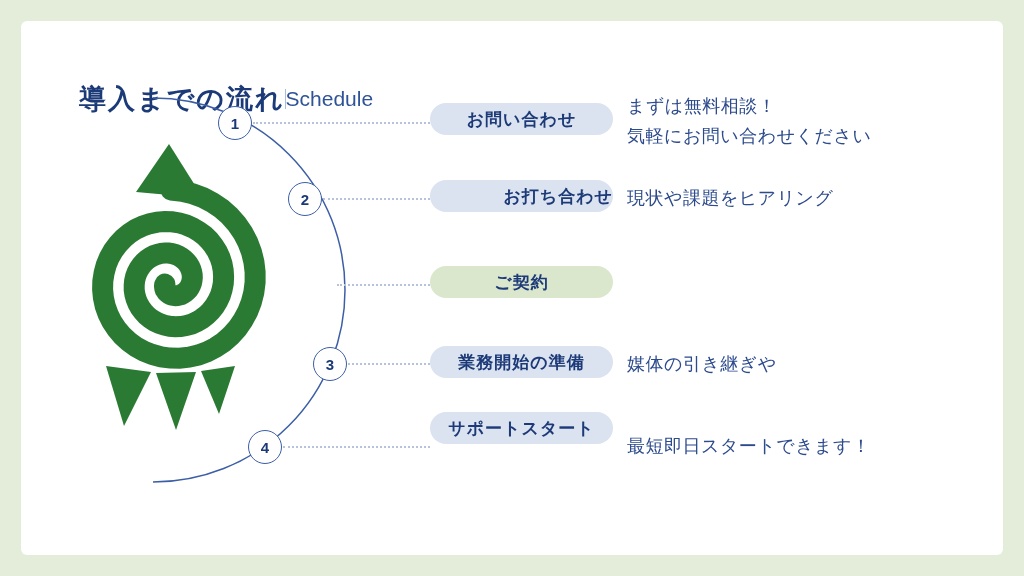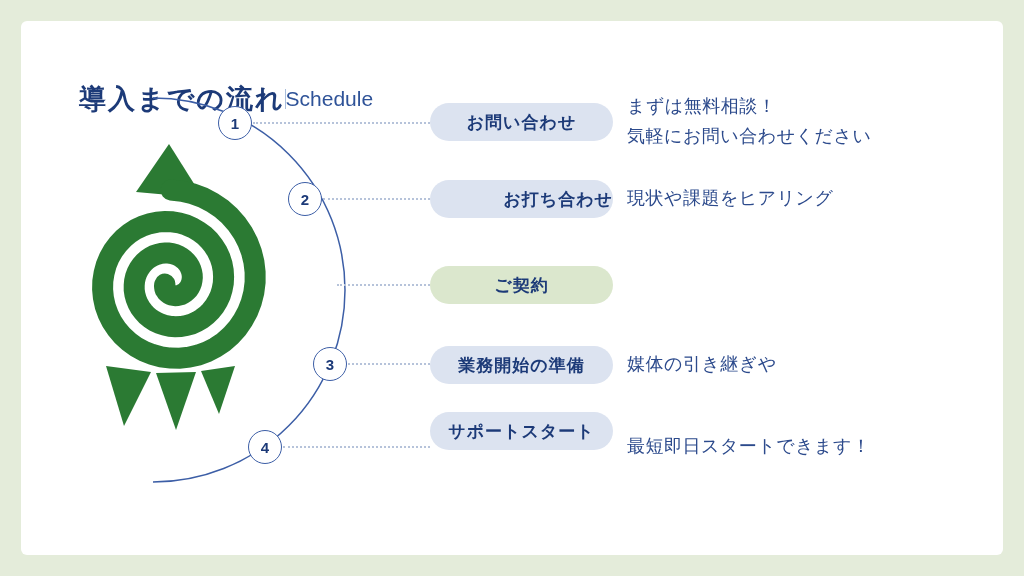--- a/index.html
+++ b/index.html
@@ -38,21 +38,21 @@
   
   .num-circle{
     position:absolute;width:34px;height:34px;border-radius:50%;
     background:#ffffff;border:1.5px solid #3c5ea6;
     display:flex;align-items:center;justify-content:center;
     font-size:15px;font-weight:bold;color:#1c3a78;
     box-sizing:border-box;
   }
   
   .pill{
-    position:absolute;left:430px;width:183px;height:38px;border-radius:19px;
+    position:absolute;left:430px;width:183px;height:32px;border-radius:19px;
     background:#dce3f0;
     display:flex;align-items:center;justify-content:center;
     font-size:17px;font-weight:bold;color:#1c3a78;letter-spacing:1px;
     box-sizing:border-box;
   }
   .pill--green{background:#dbe7cd;}
   
   .desc{
     position:absolute;left:627px;height:38px;
     display:flex;flex-direction:column;justify-content:center;

